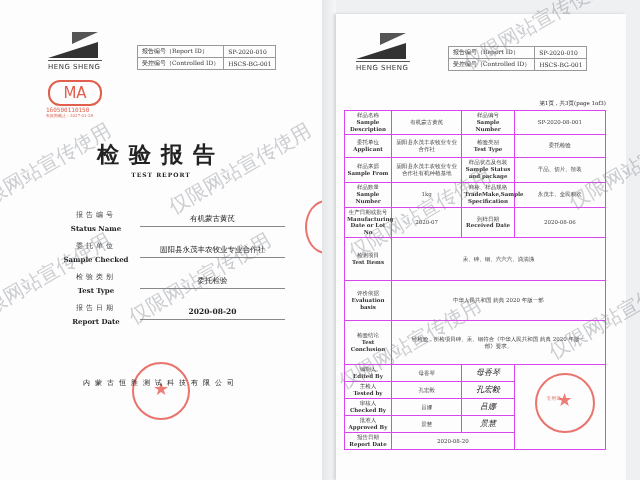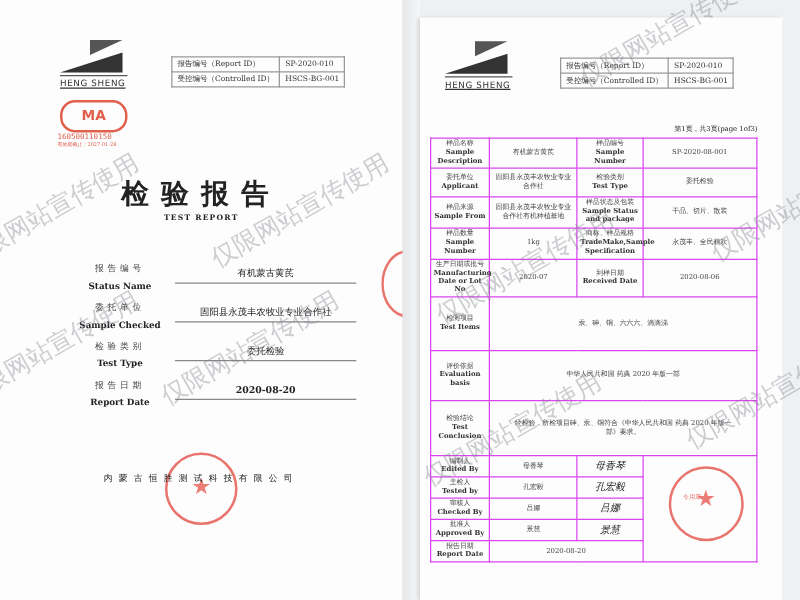--- a/index.html
+++ b/index.html
@@ -7,25 +7,25 @@
          font-family:"DejaVu Serif", serif; color:#222; }
   .page { position:absolute; background:#fdfdfd; }
   #left { left:0; top:0; width:322px; height:480px; }
   #right { left:336px; top:14px; width:290px; height:466px; box-shadow:-2px 0 3px rgba(0,0,0,0.15); }
   .spine { position:absolute; left:322px; top:0; width:14px; height:480px; background:linear-gradient(90deg,#e4e6e8,#f6f7f8); }
   .logo { position:absolute; }
   .logo .mark { width:50px; height:26px; position:relative; }
   .logo .tri1 { position:absolute; left:0; top:10px; width:0; height:0; border-right:50px solid #333; border-top:16px solid transparent; }
   .logo .tri2 { position:absolute; left:24px; top:0; width:0; height:0; border-left:26px solid #555; border-bottom:12px solid transparent; }
   .logo .rule { width:54px; border-top:1px solid #555; margin-top:2px; }
-  .logo .name { font-family:"DejaVu Sans", sans-serif; font-size:7px; letter-spacing:0.5px; color:#333; margin-top:2px;text-decoration:underline; }
+  .logo .name { font-family:"DejaVu Sans", sans-serif; font-size:7px; letter-spacing:0.5px; color:#333; margin-top:2px; }
   table.idtbl { position:absolute; border-collapse:collapse; font-size:6px; color:#333; }
   table.idtbl td { border:1px solid #999; padding:1px 4px; height:8px; white-space:nowrap; }
   .cma { position:absolute; left:48px; top:80px; width:50px; height:22px; border:2px solid #e0604d; border-radius:12px;
-         color:#e0604d; font-family:"DejaVu Sans", sans-serif; font-weight:bold; font-size:11px; text-align:center; line-height:22px; }
+         color:#e0604d; font-family:"DejaVu Sans", sans-serif; font-weight:normal; font-size:15px; text-align:center; line-height:22px; }
   .cma-code { position:absolute; left:46px; top:106px; font-family:"DejaVu Sans Mono", monospace; color:#e0604d; font-size:6px; }
   .cma-code2 { position:absolute; left:46px; top:113px; color:#e0604d; font-size:4px; }
   .title-cn { position:absolute; left:0; width:322px; top:140px; text-align:center; font-size:22px; font-weight:bold; letter-spacing:10px; }
   .title-en { position:absolute; left:0; width:322px; top:171px; text-align:center; font-size:6px; font-weight:bold; letter-spacing:1px; }
   .field { position:absolute; left:60px; width:230px; }
   .field .lbl-cn { position:absolute; left:6px; width:60px; text-align:center; font-size:7px; letter-spacing:3px; color:#444; }
   .field .lbl-en { position:absolute; left:0; width:72px; text-align:center; font-size:7px; font-weight:bold; top:14px; }
   .field .val { position:absolute; left:80px; width:145px; text-align:center; font-size:7.5px; top:4px; }
   .field .line { position:absolute; left:80px; width:145px; top:16px; border-top:1px solid #888; }
   .company-cn { position:absolute; left:0; width:322px; top:378px; text-align:center; font-size:7px; letter-spacing:5px; }

